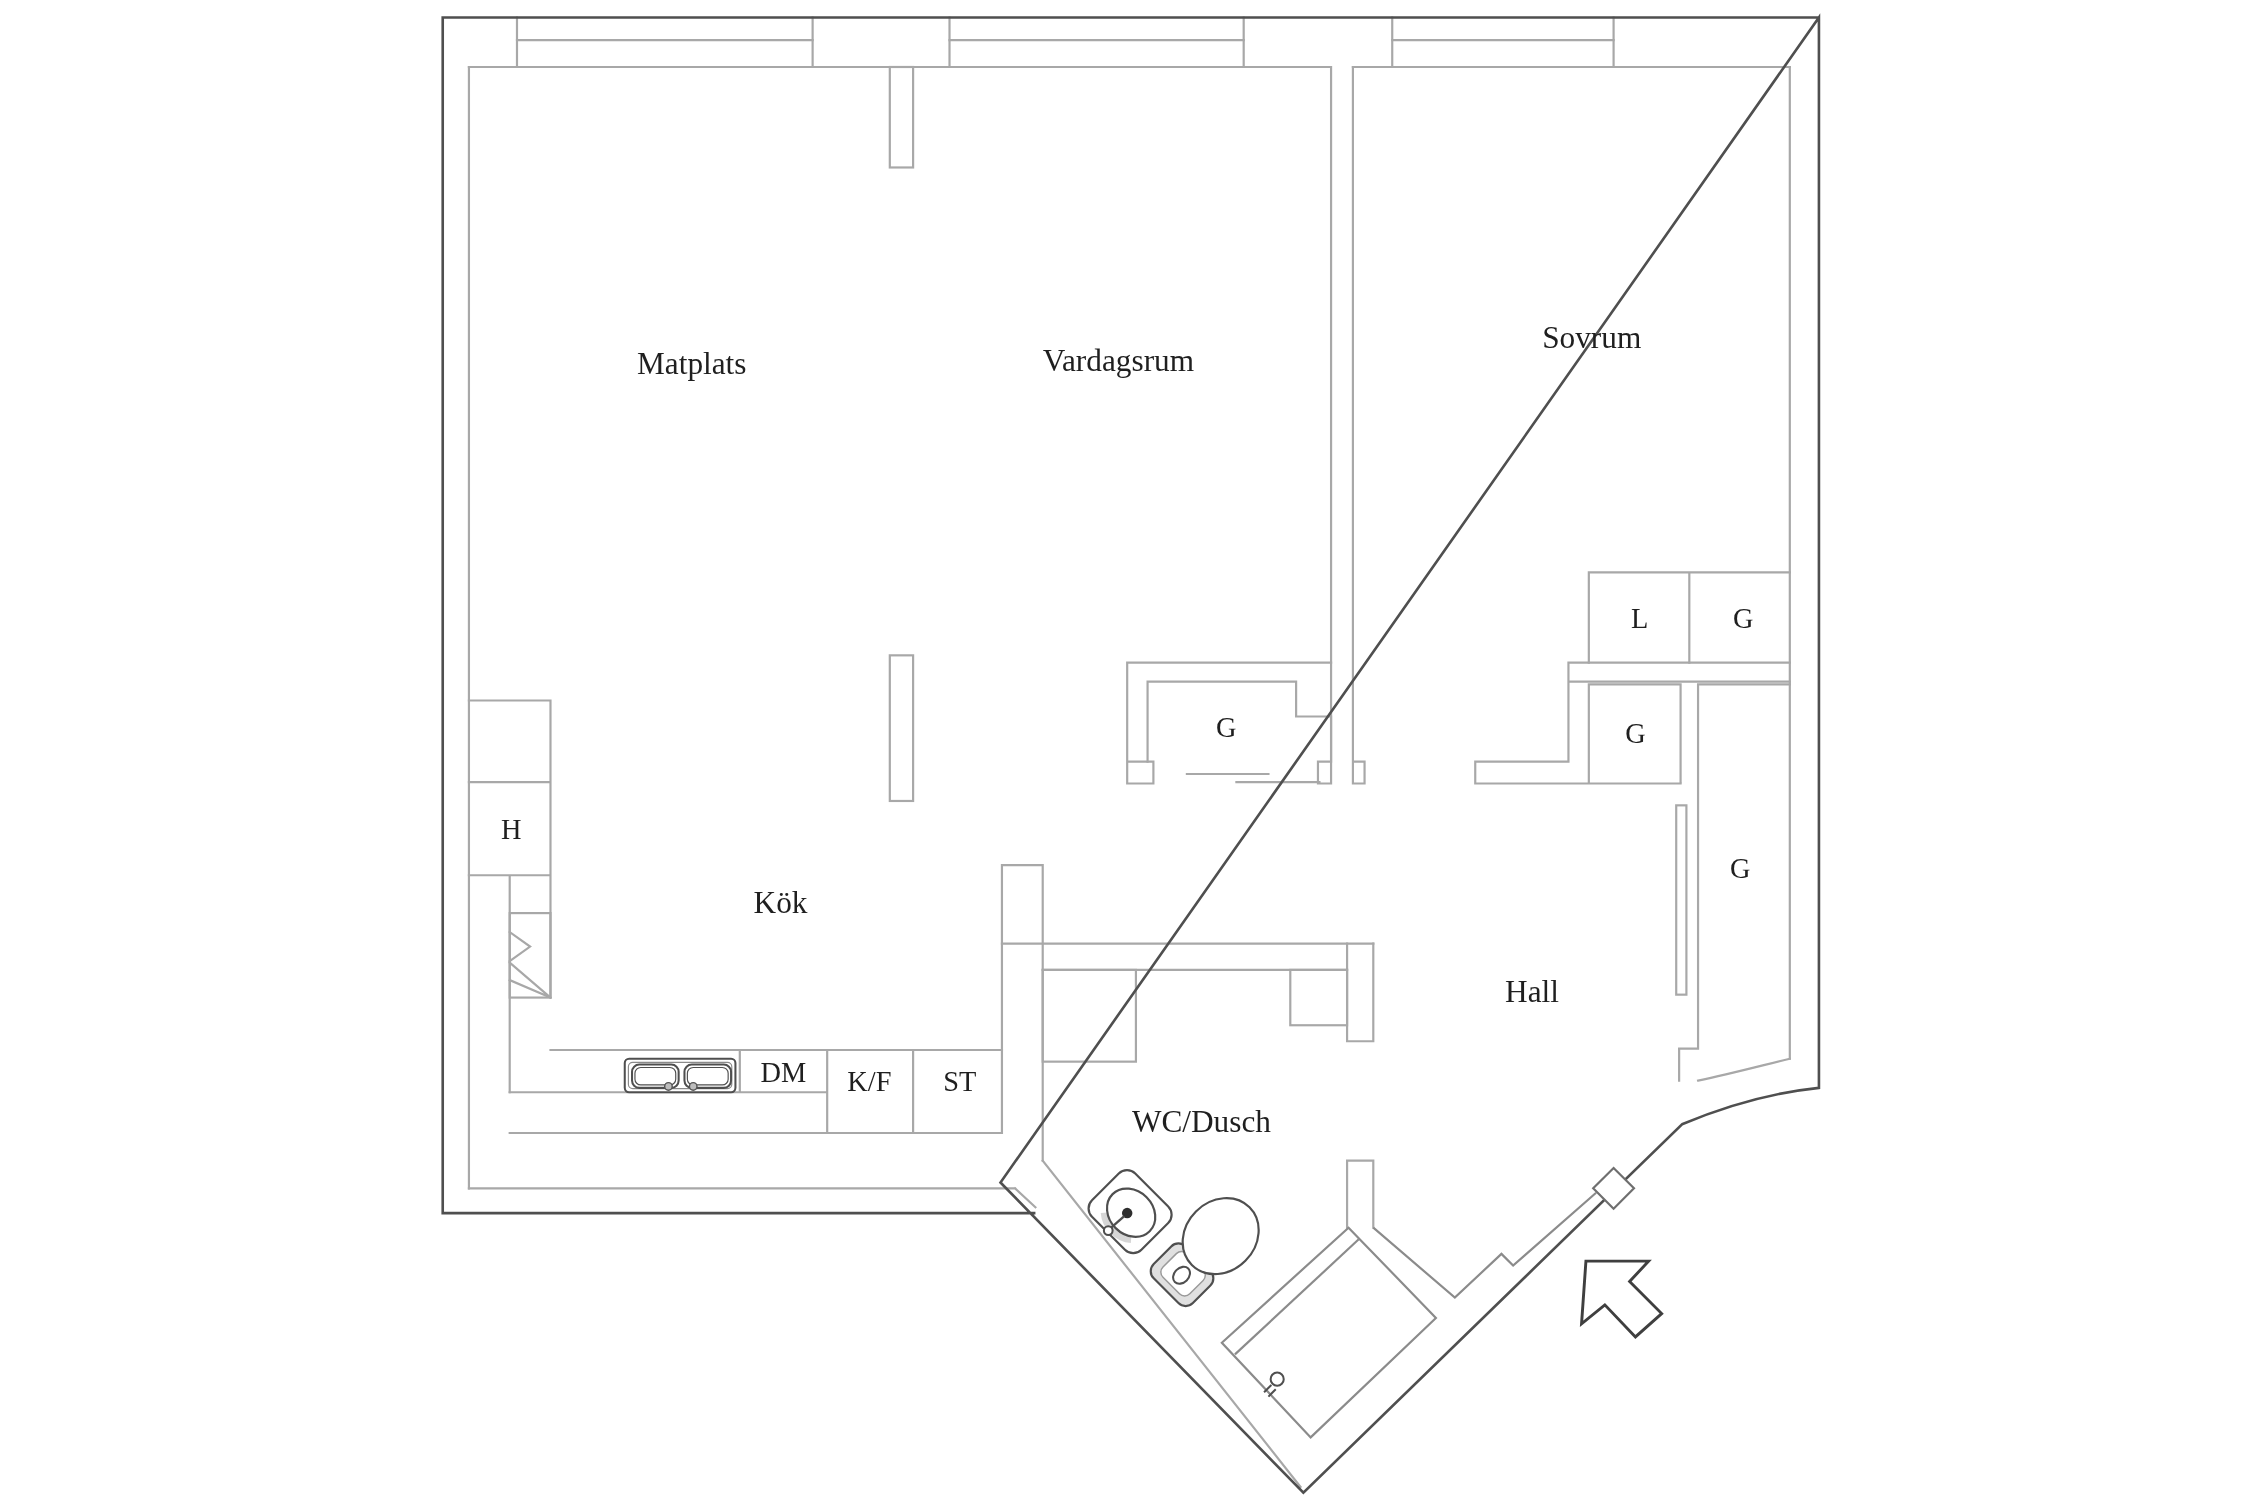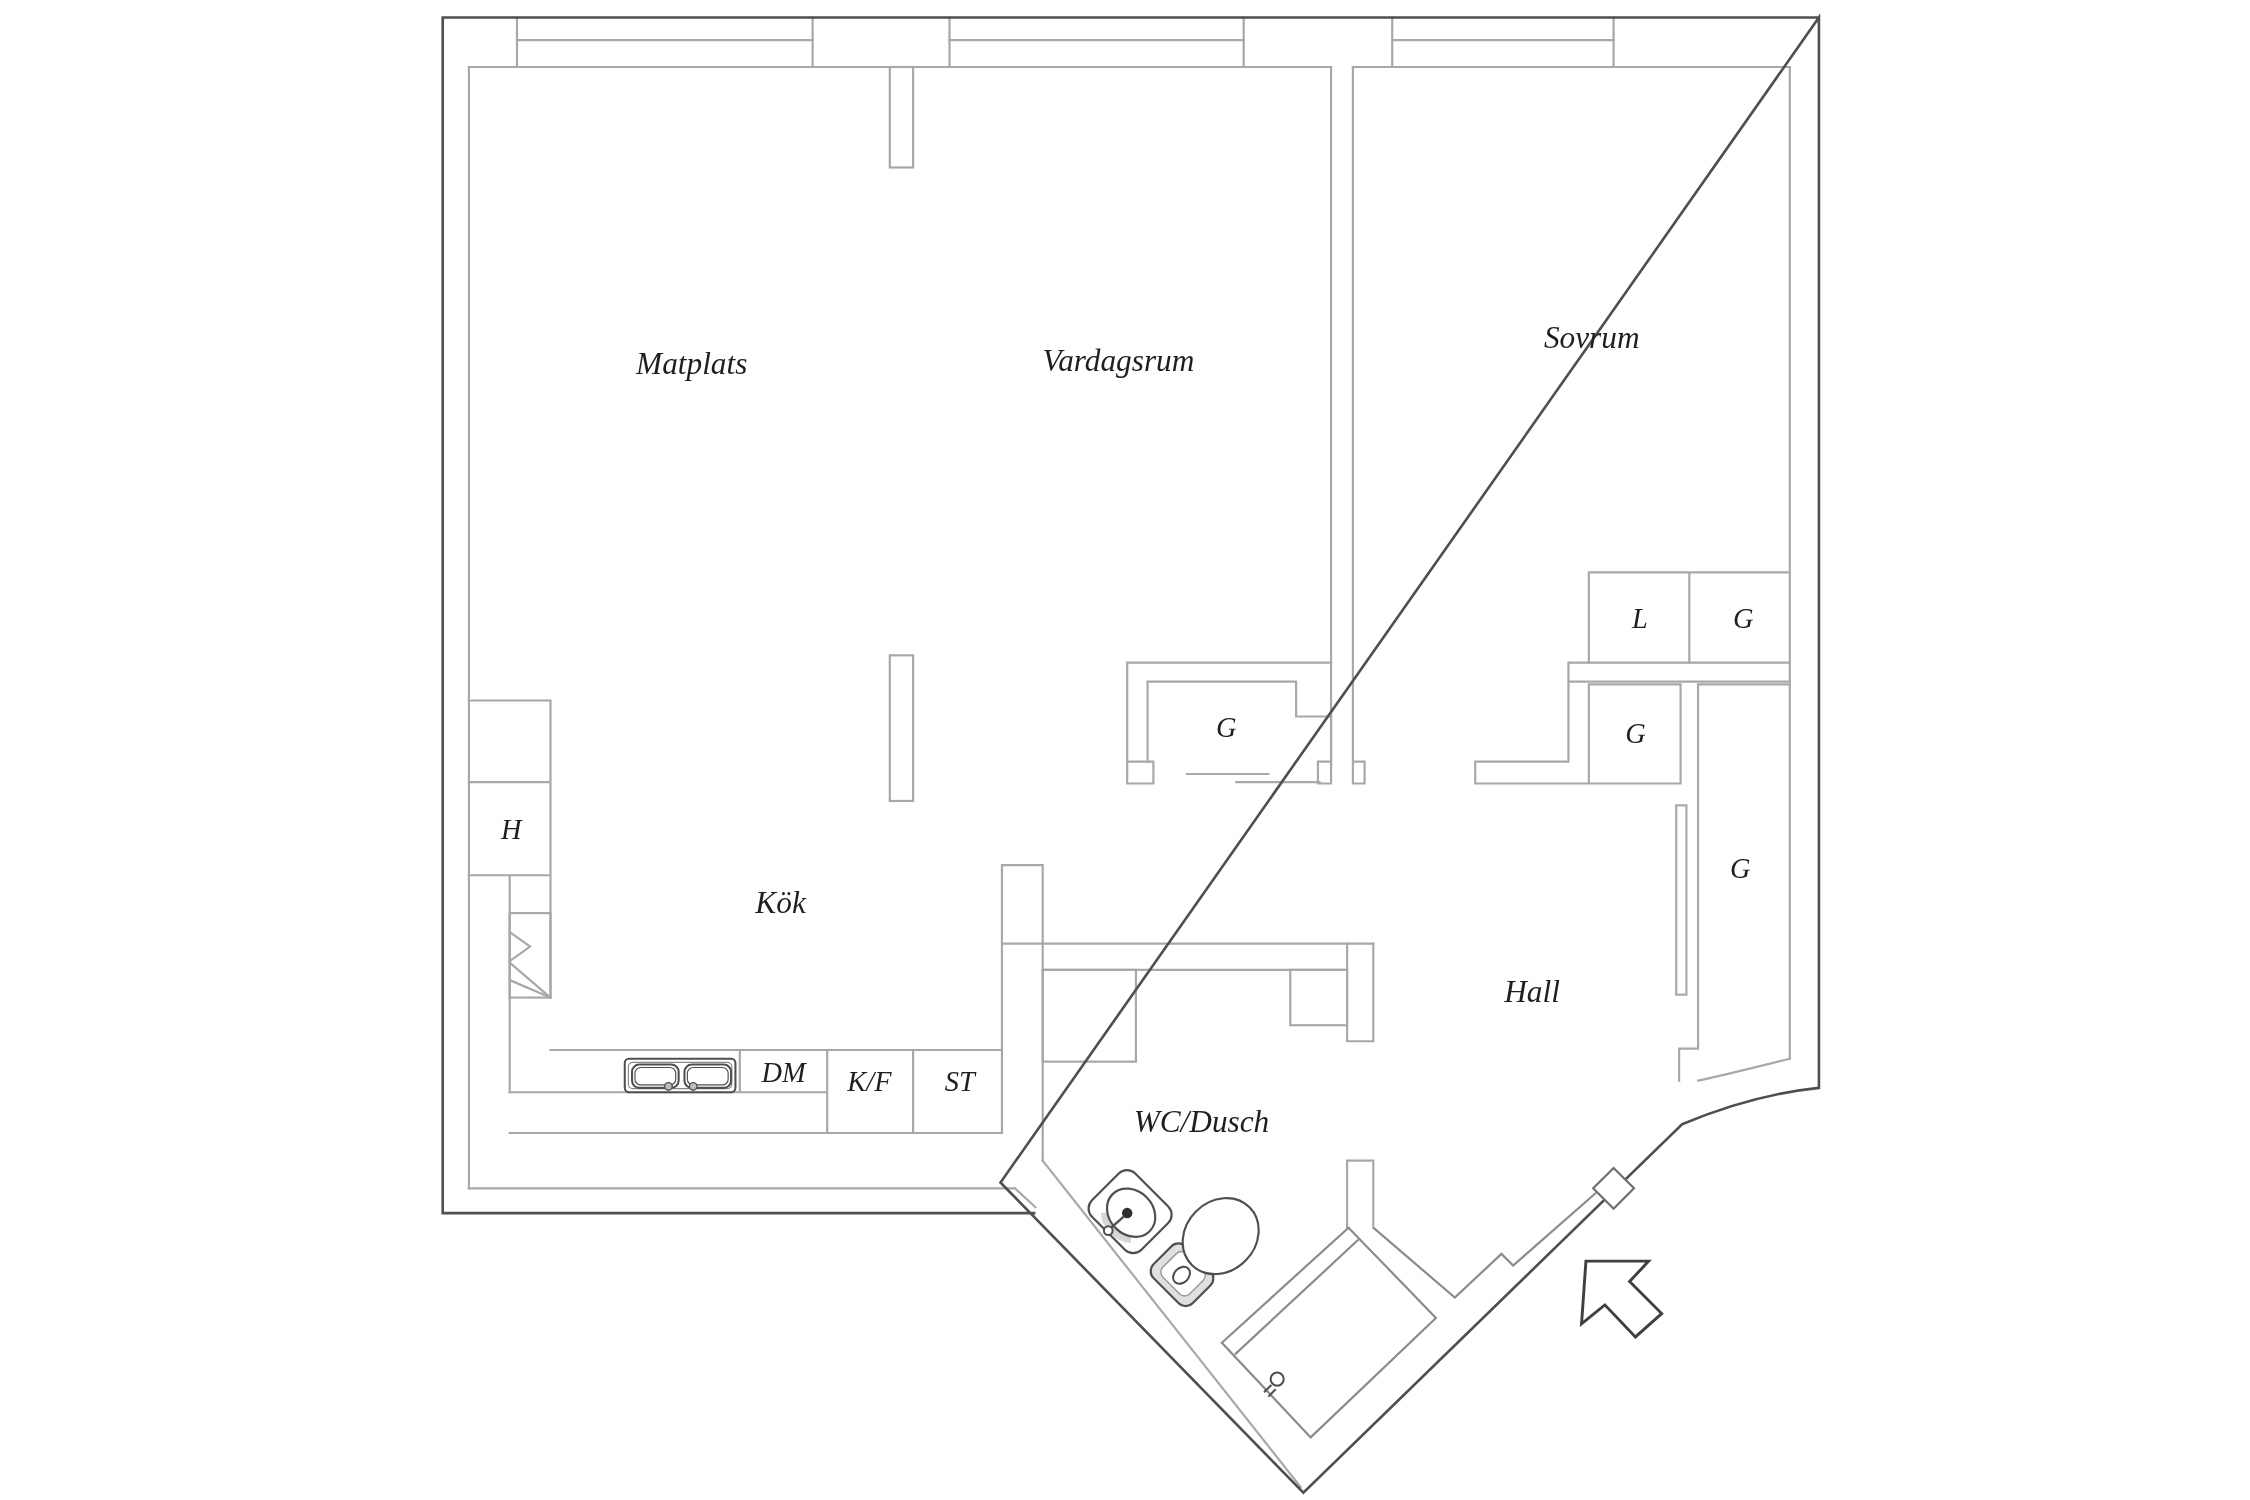--- a/index.html
+++ b/index.html
@@ -1,17 +1,17 @@
 <!DOCTYPE html>
 <html><head>
 <meta charset="utf-8">
 <style>
   html,body{margin:0;padding:0;background:#ffffff;}
   body{width:2250px;height:1500px;overflow:hidden;font-family:"Liberation Serif", serif;}
-  .plan-wrap{width:2250px;height:1500px;font-style:italic;}
+  .plan-wrap{width:2250px;height:1500px;}
   svg{display:block;}
   text{fill:#1f1f1f;}
   .room-label{font-size:21.5px;}
   .small-label{font-size:19.5px;}
 </style>
 </head>
 <body>
 
 <div class="plan-wrap">
 <svg viewBox="0 0 1545 1030" width="2250" height="1500" xmlns="http://www.w3.org/2000/svg">

